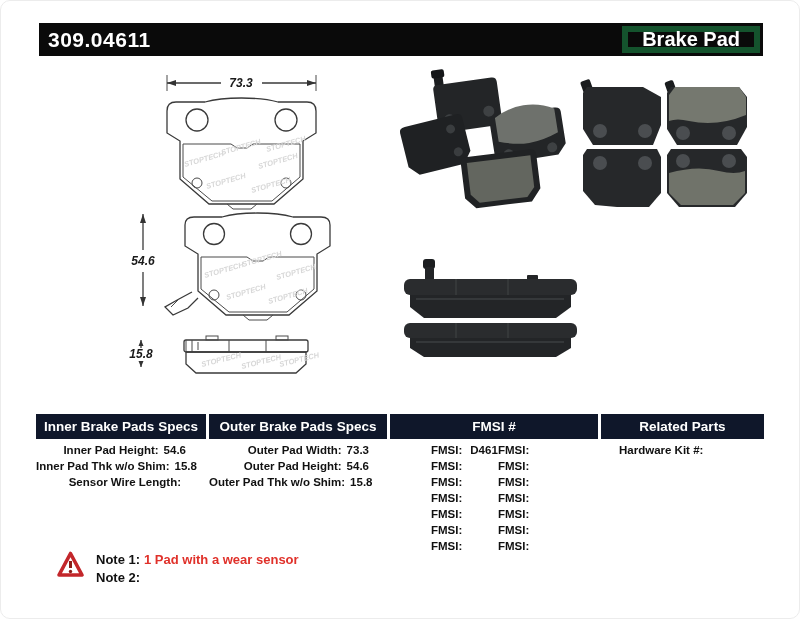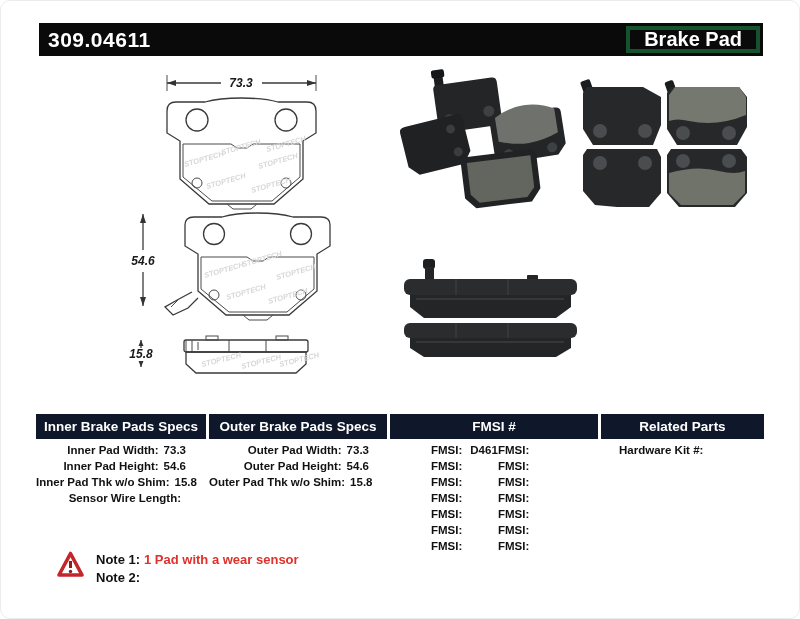--- a/index.html
+++ b/index.html
@@ -2,21 +2,21 @@
 <html><head>
 <meta charset="utf-8">
 <style>
   * { margin:0; padding:0; box-sizing:border-box; }
   html,body { width:800px; height:619px; background:#fff; font-family:"Liberation Sans", sans-serif; }
   #page { position:relative; width:800px; height:619px; background:#fff; border:1px solid #ececec; border-radius:10px; overflow:hidden; }
 
   
   .hdr { position:absolute; left:38px; top:22px; width:724px; height:33px; background:#0a0a0a; display:flex; align-items:center; }
   .hdr .part { color:#fff; font-size:21px; font-weight:bold; padding-left:9px; letter-spacing:0.5px; }
-  .hdr .ptype { position:absolute; right:3px; top:3px; bottom:3px; border:4px solid #14532d; display:flex; align-items:center; padding:0 14px; color:#fff; font-size:20px; font-weight:bold; }
+  .hdr .ptype { position:absolute; right:3px; top:3px; bottom:3px; border:6px solid #14532d; display:flex; align-items:center; padding:0 14px; color:#fff; font-size:20px; font-weight:bold; }
 
   
   .th { position:absolute; top:413px; height:25px; background:#0f172a; color:#fff; font-size:13.5px; font-weight:bold; display:flex; align-items:center; justify-content:center; }
   #th-inner   { left:35px;  width:170px; }
   #th-outer   { left:208px; width:178px; }
   #th-fmsi    { left:389px; width:208px; }
   #th-related { left:600px; width:163px; }
 
   .speccol { position:absolute; top:441px; font-size:11.5px; font-weight:bold; color:#111; }
   .speccol .row { height:16px; line-height:16px; white-space:nowrap; }
@@ -203,21 +203,20 @@
       <path d="M20,91 L168,91" stroke="#35383a" stroke-width="2"></path>
     </g>
   </svg>
 
   <div class="th" id="th-inner">Inner Brake Pads Specs</div>
   <div class="th" id="th-outer">Outer Brake Pads Specs</div>
   <div class="th" id="th-fmsi">FMSI #</div>
   <div class="th" id="th-related">Related Parts</div>
 
   <div class="speccol" id="col-inner">
-    <div class="row"><span>Inner Pad Width:</span><span class="val">73.3</span></div>
     <div class="row"><span>Inner Pad Height:</span><span class="val">54.6</span></div>
     <div class="row"><span>Inner Pad Thk w/o Shim:</span><span class="val">15.8</span></div>
     <div class="row"><span>Sensor Wire Length:</span><span class="val"></span></div>
   </div>
 
   <div class="speccol" id="col-outer">
     <div class="row"><span>Outer Pad Width:</span><span class="val">73.3</span></div>
     <div class="row"><span>Outer Pad Height:</span><span class="val">54.6</span></div>
     <div class="row"><span>Outer Pad Thk w/o Shim:</span><span class="val">15.8</span></div>
   </div>

